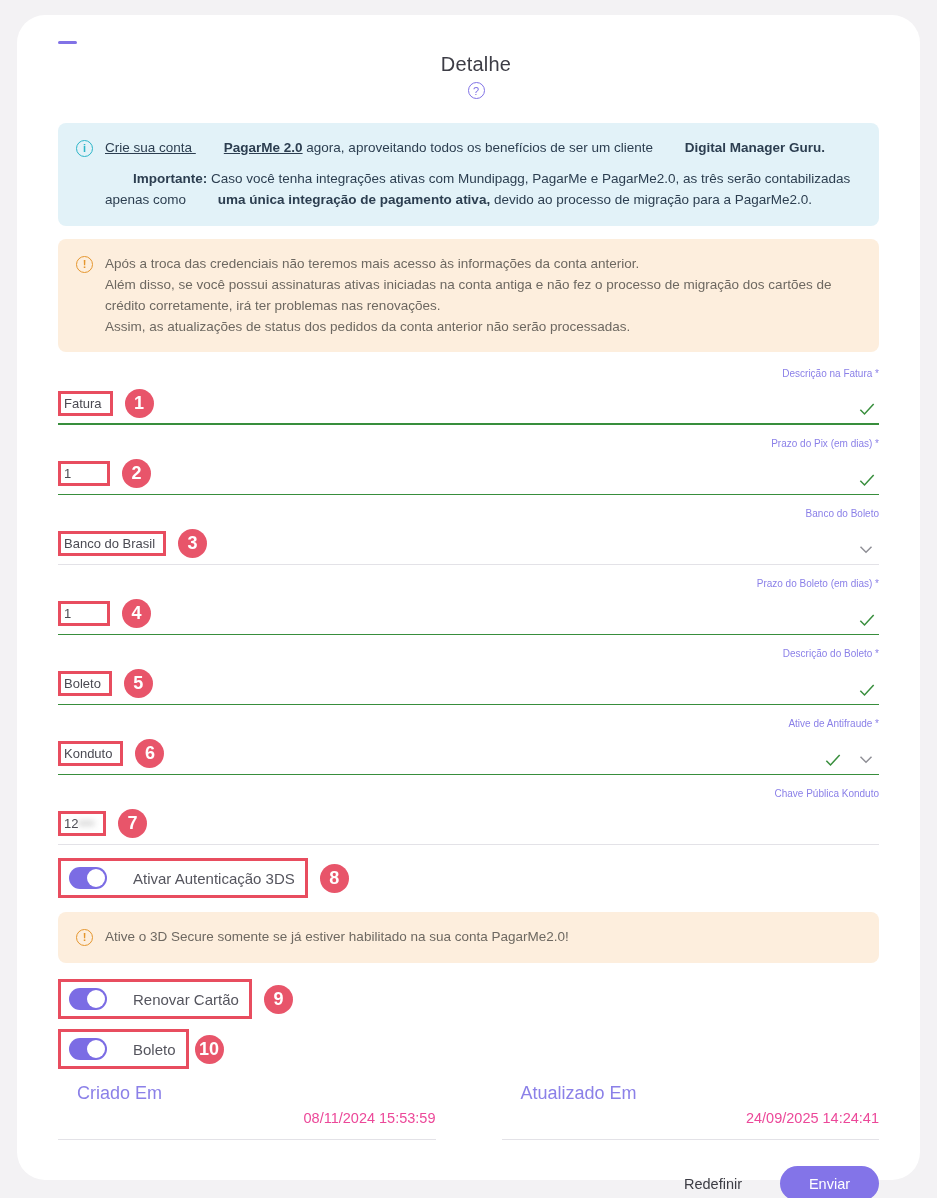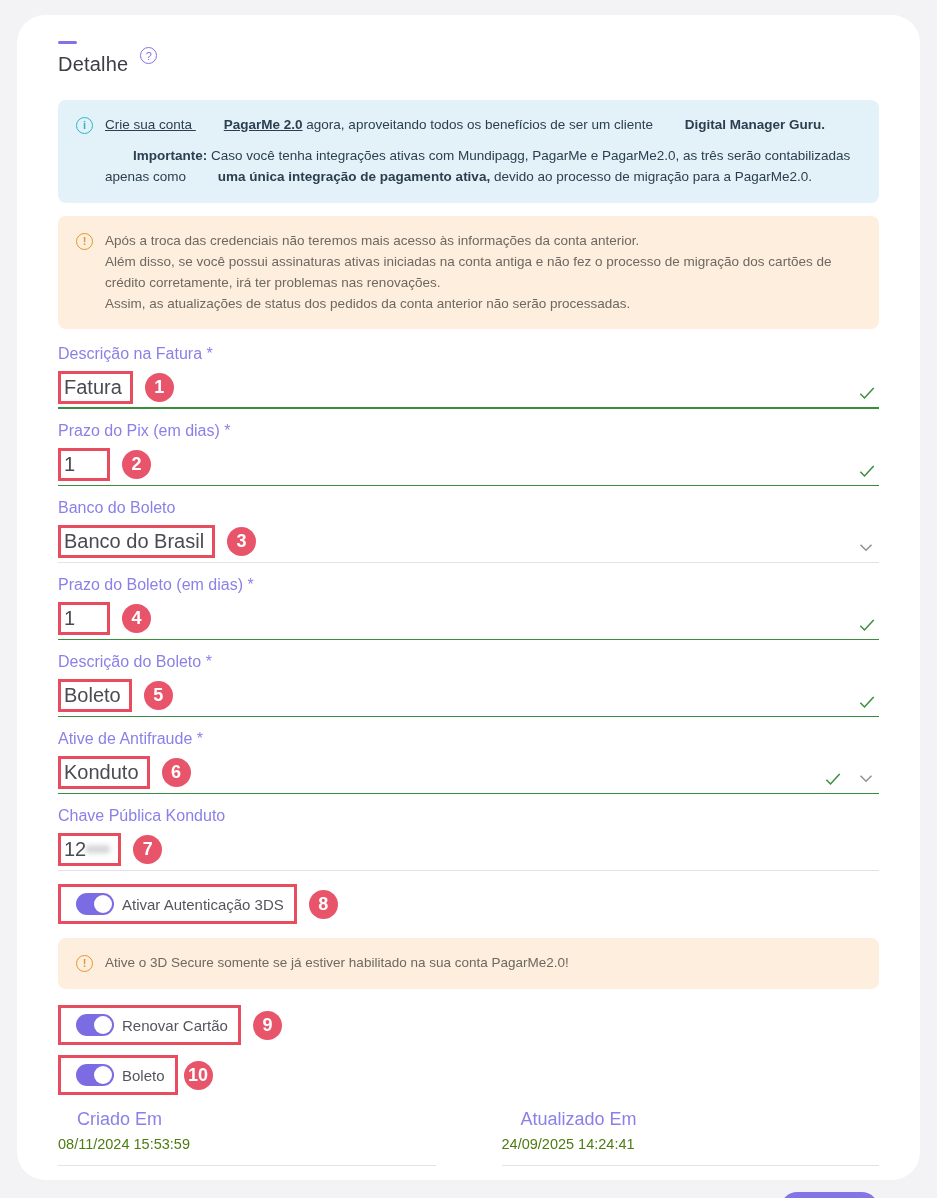--- a/index.html
+++ b/index.html
@@ -4,62 +4,62 @@
 <style>
   * { margin:0; padding:0; box-sizing:border-box; }
   html,body { width:937px; height:1198px; background:#f3f2f4; font-family:"Liberation Sans", sans-serif; overflow:hidden; }
   .card {
     position:absolute; left:17px; top:15px; width:903px; height:1165px;
     background:#ffffff; border-radius:28px; padding:26px 26px 0 26px;
   }
   
   .title-block { margin-left:15px; margin-bottom:24px; }
   .title-dash { width:19px; height:3px; background:#8172e6; border-radius:2px; margin-bottom:9px; }
-  .title-row { display:flex; align-items:flex-start; gap:12px; }
+  .title-row { display:flex; align-items:center; gap:12px;flex-direction:column; }
   .page-title { font-size:20px; color:#3d3d46; letter-spacing:0.2px; }
   .help-icon { width:17px; height:17px; border:1.5px solid #8172e6; border-radius:50%;
     color:#8172e6; font-size:11px; display:flex; align-items:center; justify-content:center; margin-top:-6px; cursor:pointer;}
   
   .box { border-radius:8px; padding:15px 18px; display:flex; gap:12px; font-size:13.5px; line-height:1.55; }
   .box .bicon { flex:0 0 auto; width:17px; height:17px; border-radius:50%; font-size:11px; font-weight:bold;
     display:flex; align-items:center; justify-content:center; margin-top:2px; }
   .info-box { background:#e2f2f8; color:#2c3e50; margin:0 15px 13px 15px; }
   .info-box .bicon { border:1.5px solid #2bb5c8; color:#2bb5c8; }
   .info-box a { color:#2c3e50; text-decoration:underline; }
   .info-box .p2 { margin-top:10px; }
   .warn-box { background:#fdeedd; color:#6d6861; margin:0 15px 16px 15px; }
   .warn-box .bicon { border:1.5px solid #e5962e; color:#e5962e; }
   b { font-weight:bold;padding-left:28px; }
   
   .form { padding:0 15px; }
   .field { margin-bottom:13px; }
-  .flabel { font-size:16px; color:#8b80e8; margin-bottom:4px; }
+  .flabel { font-size:10px; color:#8b80e8; margin-bottom:4px;text-align:right; }
   .control { position:relative; height:42px; display:flex; align-items:center; }
   .control.u-green { border-bottom:1px solid #388e3c; }
   .control.u-green-thick { border-bottom:2px solid #388e3c; }
   .control.u-gray { border-bottom:1px solid #e3e2e7; }
-  .fvalue { font-size:20px; color:#4a4a52; }
+  .fvalue { font-size:13px; color:#4a4a52; }
   .masked { filter:blur(3px); color:#8a8a8a; letter-spacing:1px; }
   .right-icons { position:absolute; right:2px; bottom:4px; display:flex; gap:12px; align-items:flex-end; }
   
   .annot-rect { border:3px solid #e84d5f; padding:2px 8px 2px 3px; display:inline-flex; align-items:center; }
   .annot-rect.num { min-width:52px; }
   .annot-badge { width:29px; height:29px; border-radius:50%; background:#e8556a; color:#ffffff;
     font-size:18px; font-weight:bold; display:inline-flex; align-items:center; justify-content:center; margin-left:12px; }
   
   .toggle-row { margin:6px 0 10px 0; display:flex; align-items:center; padding:0 15px; }
-  .toggle-wrap { border:3px solid #e84d5f; display:inline-flex; align-items:center; gap:8px; padding:6px 10px 6px 15px; }
+  .toggle-wrap { border:3px solid #e84d5f; display:inline-flex; align-items:center; gap:26px; padding:6px 10px 6px 8px; }
   .toggle { width:38px; height:22px; border-radius:12px; background:#7b6ce4; position:relative; cursor:pointer; flex:0 0 auto; }
   .toggle .knob { position:absolute; right:2px; top:2px; width:18px; height:18px; border-radius:50%; background:#ffffff; }
   .tlabel { font-size:15px; color:#55555e; }
   
   .ts-row { display:flex; gap:66px; padding:0 15px; margin-top:14px; }
   .ts-col { flex:1; border-bottom:1px solid #e3e2e7; padding-bottom:13px; }
   .ts-label { font-size:18px; color:#8b80e8; margin-bottom:6px;margin-left:19px; }
-  .ts-value { font-size:14.5px; color:#4d7c0f; }
+  .ts-value { font-size:14.5px; color:#ec4899;text-align:right; }
   
   .footer { display:flex; justify-content:flex-end; align-items:center; gap:38px; padding:0 15px; margin-top:26px; }
   .btn-reset { font-size:14.5px; color:#3c3c44; background:none; border:none; cursor:pointer; font-family:inherit;margin-left:44px; }
   .btn-submit { background:#8374e8; color:#ffffff; border:none; border-radius:18px; width:99px; height:35px;
     font-size:14.5px; cursor:pointer; font-family:inherit; }
   svg { display:block; }
 </style>
 </head>
 <body>
 

